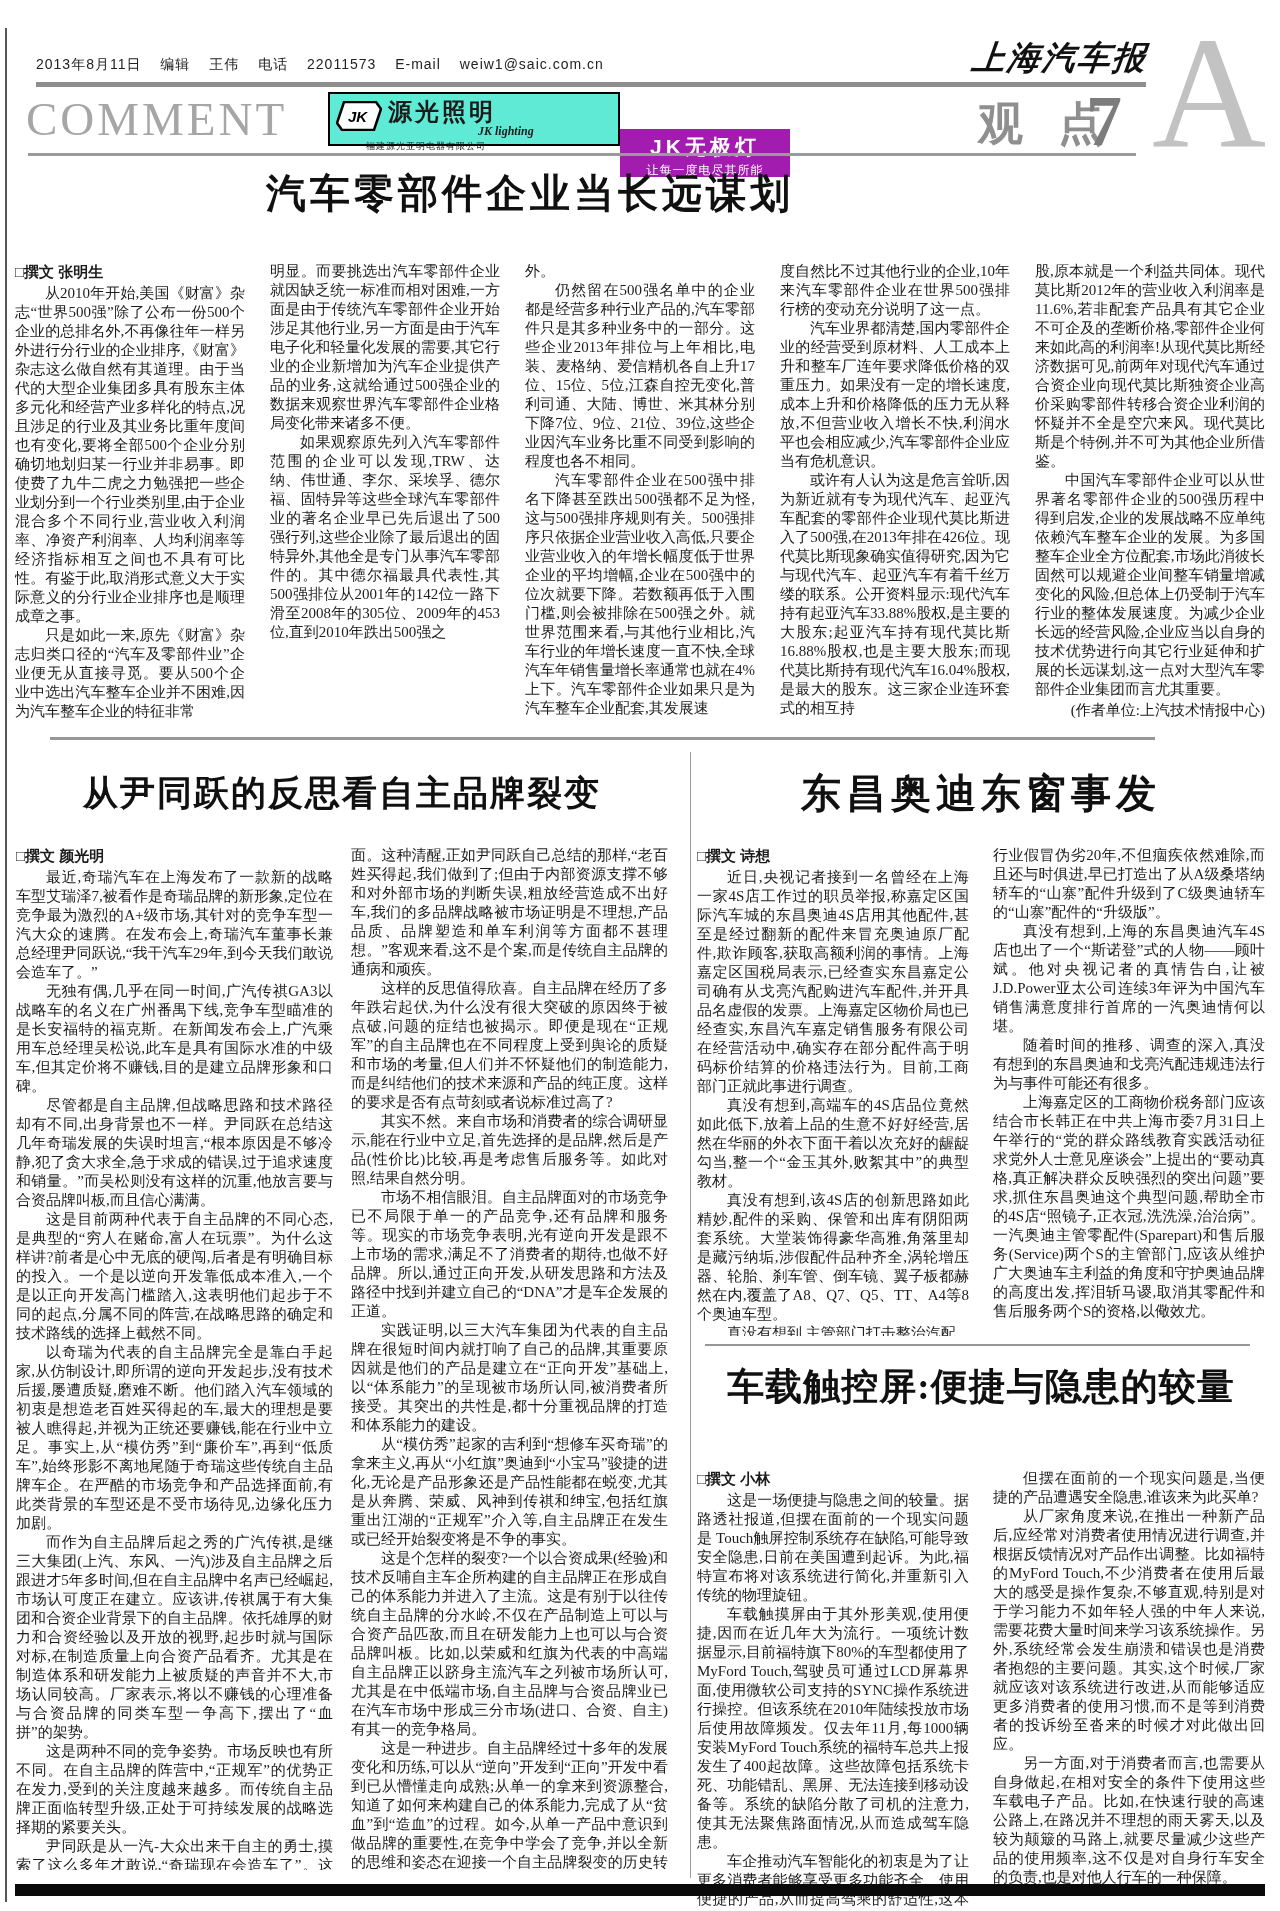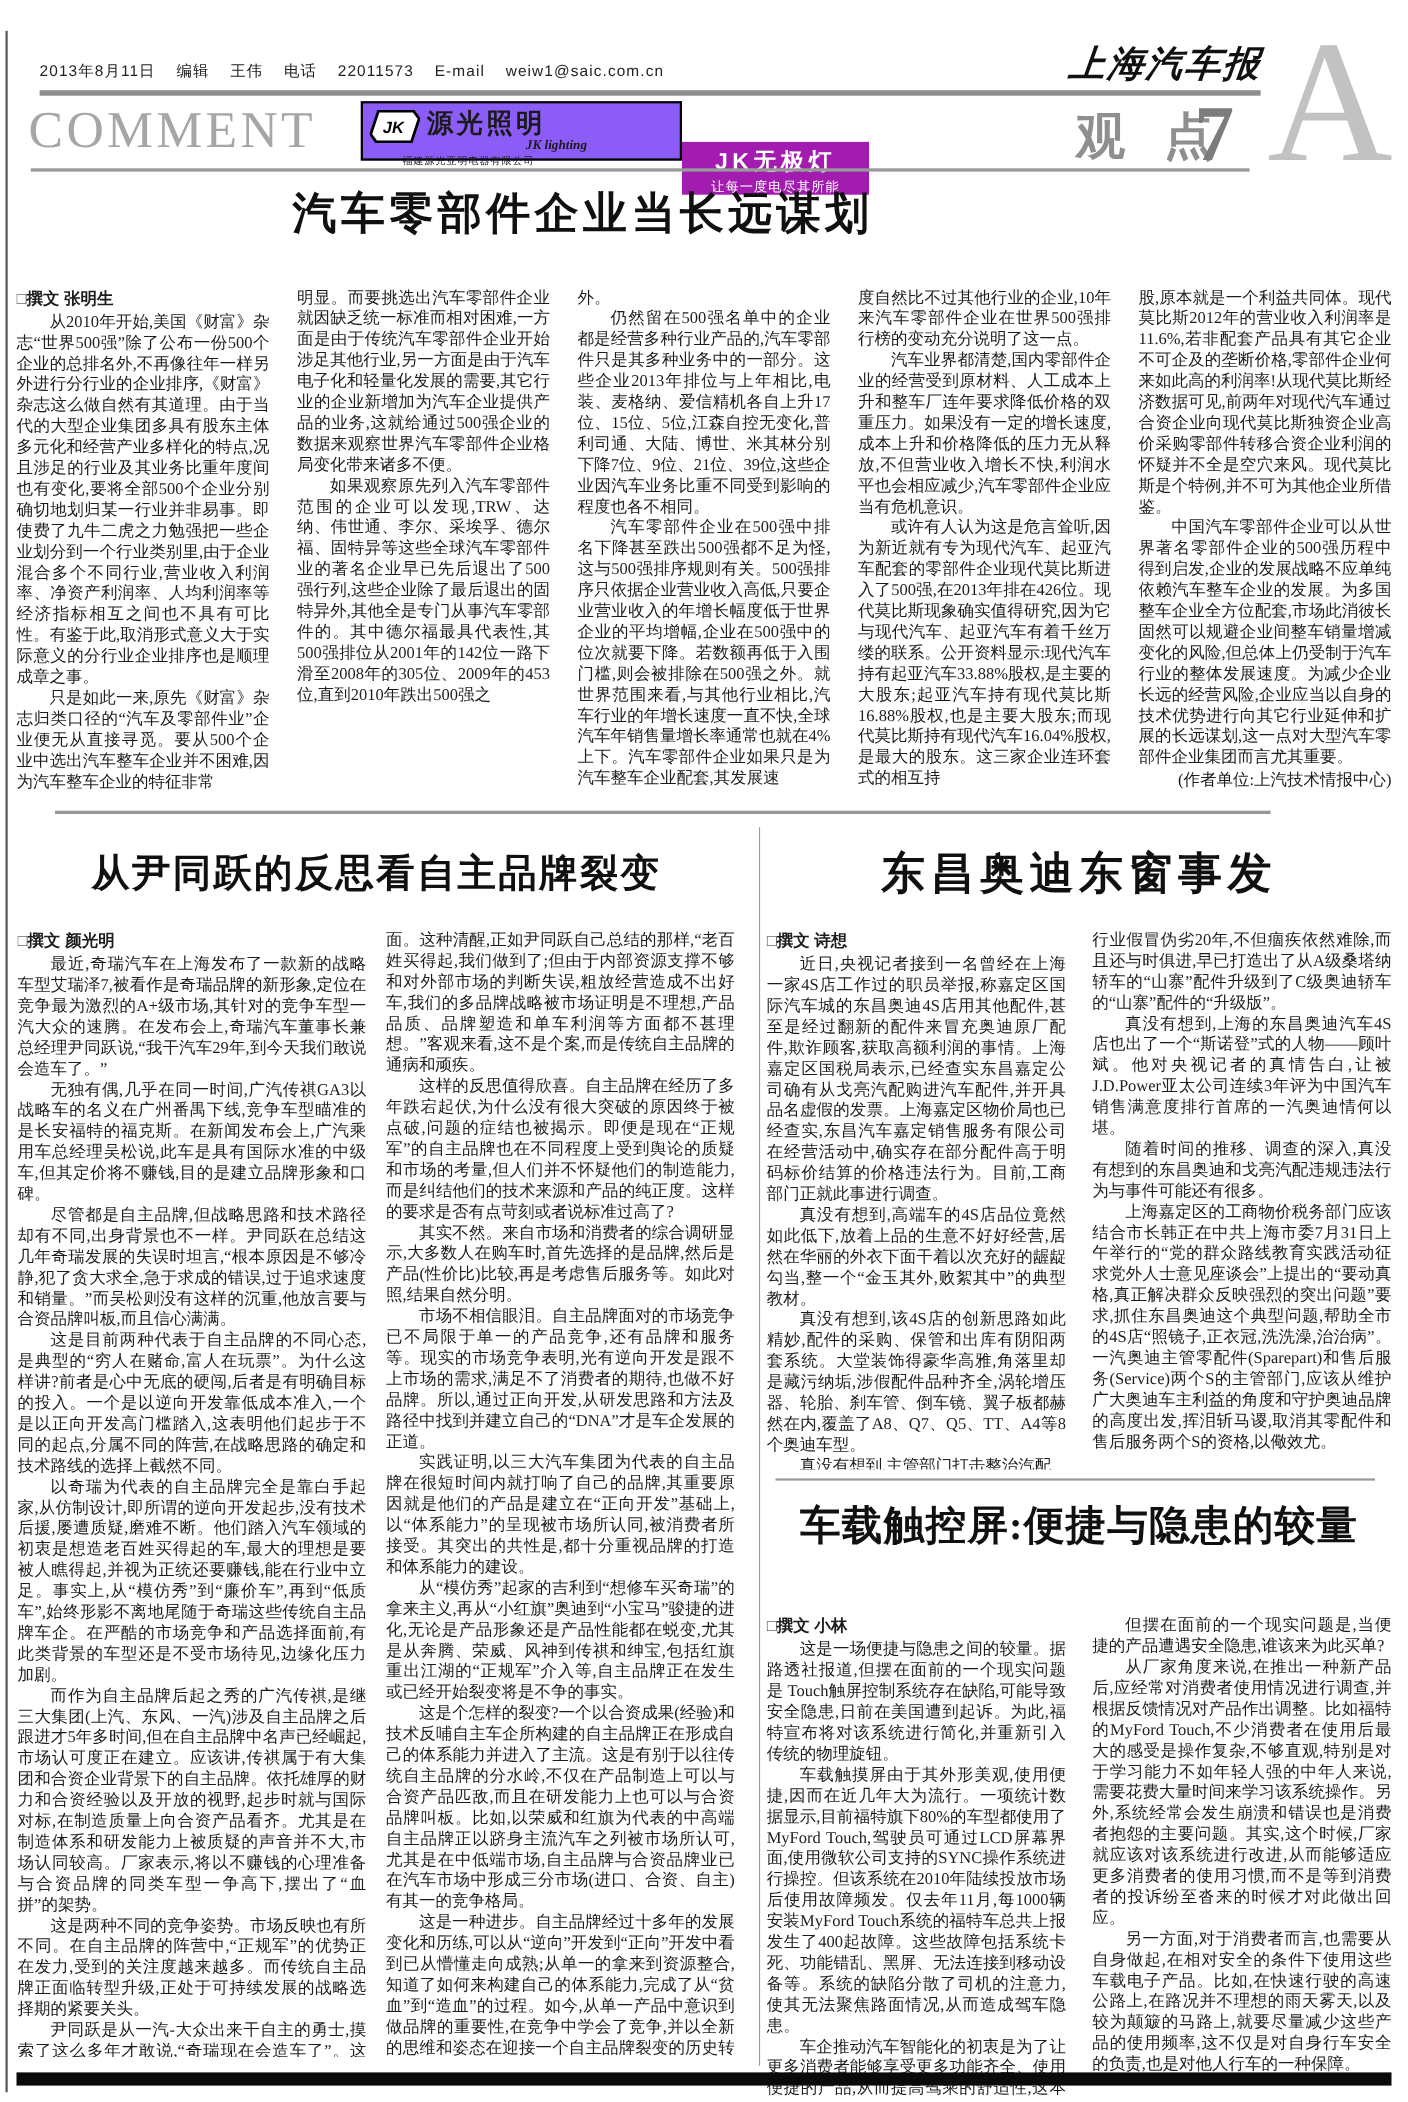--- a/index.html
+++ b/index.html
@@ -12,21 +12,21 @@
   .topbar { position:absolute; left:36px; top:56px; font-family:"Liberation Sans","DejaVu Sans",sans-serif; font-size:14px; color:#222; letter-spacing:1px; }
   .topbar span { margin-right:14px; }
   .rule { position:absolute; background:#8e8e8e; }
   .rule1 { left:36px; top:82px; width:1110px; height:5px; }
   .rule2 { left:28px; top:153px; width:1108px; height:3px; background:#9a9a9a; }
 
   .comment-en { position:absolute; left:26px; top:92px; font-size:47px; letter-spacing:3px; color:#a6a6a6; font-family:"Liberation Serif",serif; }
 
   
   .ad { position:absolute; left:328px; top:92px; width:462px; height:54px; display:flex; font-family:"Liberation Sans",sans-serif; }
-  .ad-left { width:292px; height:54px; background:#8b5cf6; border:2px solid #000; padding:2px 6px 1px; position:relative; }
+  .ad-left { width:292px; height:54px; background:#5eead4; border:2px solid #000; padding:2px 6px 1px; position:relative; }
   .ad-left-row { display:flex; align-items:center; }
   .ad-logo { flex:0 0 auto; margin-right:6px; }
   .ad-brand { font-size:24px; font-weight:bold; font-family:"Liberation Serif",serif; letter-spacing:3px; }
   .ad-brand-en { font-size:12px; font-style:italic; font-weight:bold; font-family:"Liberation Serif",serif; margin-left:90px; margin-top:-4px; }
   .ad-company { font-size:9px; letter-spacing:1px; margin-top:1px; text-align:center; width:180px; }
   .ad-right { width:170px; height:48px; background:#a21caf; color:#fff; text-align:center; padding-top:4px;margin-top:37px; }
   .ad-product { font-size:21px; font-weight:bold; letter-spacing:4px; }
   .ad-slogan { font-size:12px; letter-spacing:1px; margin-top:1px; }
 
   
@@ -146,21 +146,21 @@
         <p class="ind">尽管都是自主品牌,但战略思路和技术路径却有不同,出身背景也不一样。尹同跃在总结这几年奇瑞发展的失误时坦言,“根本原因是不够冷静,犯了贪大求全,急于求成的错误,过于追求速度和销量。”而吴松则没有这样的沉重,他放言要与合资品牌叫板,而且信心满满。</p>
         <p class="ind">这是目前两种代表于自主品牌的不同心态,是典型的“穷人在赌命,富人在玩票”。为什么这样讲?前者是心中无底的硬闯,后者是有明确目标的投入。一个是以逆向开发靠低成本准入,一个是以正向开发高门槛踏入,这表明他们起步于不同的起点,分属不同的阵营,在战略思路的确定和技术路线的选择上截然不同。</p>
         <p class="ind">以奇瑞为代表的自主品牌完全是靠白手起家,从仿制设计,即所谓的逆向开发起步,没有技术后援,屡遭质疑,磨难不断。他们踏入汽车领域的初衷是想造老百姓买得起的车,最大的理想是要被人瞧得起,并视为正统还要赚钱,能在行业中立足。事实上,从“模仿秀”到“廉价车”,再到“低质车”,始终形影不离地尾随于奇瑞这些传统自主品牌车企。在严酷的市场竞争和产品选择面前,有此类背景的车型还是不受市场待见,边缘化压力加剧。</p>
         <p class="ind">而作为自主品牌后起之秀的广汽传祺,是继三大集团(上汽、东风、一汽)涉及自主品牌之后跟进才5年多时间,但在自主品牌中名声已经崛起,市场认可度正在建立。应该讲,传祺属于有大集团和合资企业背景下的自主品牌。依托雄厚的财力和合资经验以及开放的视野,起步时就与国际对标,在制造质量上向合资产品看齐。尤其是在制造体系和研发能力上被质疑的声音并不大,市场认同较高。厂家表示,将以不赚钱的心理准备与合资品牌的同类车型一争高下,摆出了“血拼”的架势。</p>
         <p class="ind">这是两种不同的竞争姿势。市场反映也有所不同。在自主品牌的阵营中,“正规军”的优势正在发力,受到的关注度越来越多。而传统自主品牌正面临转型升级,正处于可持续发展的战略选择期的紧要关头。</p>
         <p class="ind">尹同跃是从一汽-大众出来干自主的勇士,摸索了这么多年才敢说,“奇瑞现在会造车了”。这就是说,综观目前的自主品牌还仅停留在自主造车的层面,并没有完全进入自主创新的自由层</p>
       </div>
       <div class="col">
         <p>面。这种清醒,正如尹同跃自己总结的那样,“老百姓买得起,我们做到了;但由于内部资源支撑不够和对外部市场的判断失误,粗放经营造成不出好车,我们的多品牌战略被市场证明是不理想,产品品质、品牌塑造和单车利润等方面都不甚理想。”客观来看,这不是个案,而是传统自主品牌的通病和顽疾。</p>
         <p class="ind">这样的反思值得欣喜。自主品牌在经历了多年跌宕起伏,为什么没有很大突破的原因终于被点破,问题的症结也被揭示。即便是现在“正规军”的自主品牌也在不同程度上受到舆论的质疑和市场的考量,但人们并不怀疑他们的制造能力,而是纠结他们的技术来源和产品的纯正度。这样的要求是否有点苛刻或者说标准过高了?</p>
-        <p class="ind">其实不然。来自市场和消费者的综合调研显示,大多数人在购车时,首先选择的是品牌,然后是产品(性价比)比较,再是考虑售后服务等。如此对照,结果自然分明。</p>
+        <p class="ind">其实不然。来自市场和消费者的综合调研显示,能在行业中立足,首先选择的是品牌,然后是产品(性价比)比较,再是考虑售后服务等。如此对照,结果自然分明。</p>
         <p class="ind">市场不相信眼泪。自主品牌面对的市场竞争已不局限于单一的产品竞争,还有品牌和服务等。现实的市场竞争表明,光有逆向开发是跟不上市场的需求,满足不了消费者的期待,也做不好品牌。所以,通过正向开发,从研发思路和方法及路径中找到并建立自己的“DNA”才是车企发展的正道。</p>
         <p class="ind">实践证明,以三大汽车集团为代表的自主品牌在很短时间内就打响了自己的品牌,其重要原因就是他们的产品是建立在“正向开发”基础上,以“体系能力”的呈现被市场所认同,被消费者所接受。其突出的共性是,都十分重视品牌的打造和体系能力的建设。</p>
         <p class="ind">从“模仿秀”起家的吉利到“想修车买奇瑞”的拿来主义,再从“小红旗”奥迪到“小宝马”骏捷的进化,无论是产品形象还是产品性能都在蜕变,尤其是从奔腾、荣威、风神到传祺和绅宝,包括红旗重出江湖的“正规军”介入等,自主品牌正在发生或已经开始裂变将是不争的事实。</p>
         <p class="ind">这是个怎样的裂变?一个以合资成果(经验)和技术反哺自主车企所构建的自主品牌正在形成自己的体系能力并进入了主流。这是有别于以往传统自主品牌的分水岭,不仅在产品制造上可以与合资产品匹敌,而且在研发能力上也可以与合资品牌叫板。比如,以荣威和红旗为代表的中高端自主品牌正以跻身主流汽车之列被市场所认可,尤其是在中低端市场,自主品牌与合资品牌业已在汽车市场中形成三分市场(进口、合资、自主)有其一的竞争格局。</p>
         <p class="ind">这是一种进步。自主品牌经过十多年的发展变化和历练,可以从“逆向”开发到“正向”开发中看到已从懵懂走向成熟;从单一的拿来到资源整合,知道了如何来构建自己的体系能力,完成了从“贫血”到“造血”的过程。如今,从单一产品中意识到做品牌的重要性,在竞争中学会了竞争,并以全新的思维和姿态在迎接一个自主品牌裂变的历史转折的到来。</p>
       </div>
     </div>
 
   <h2 class="a-title a3-title">东昌奥迪东窗事发</h2>
   <div class="body a3-body">

